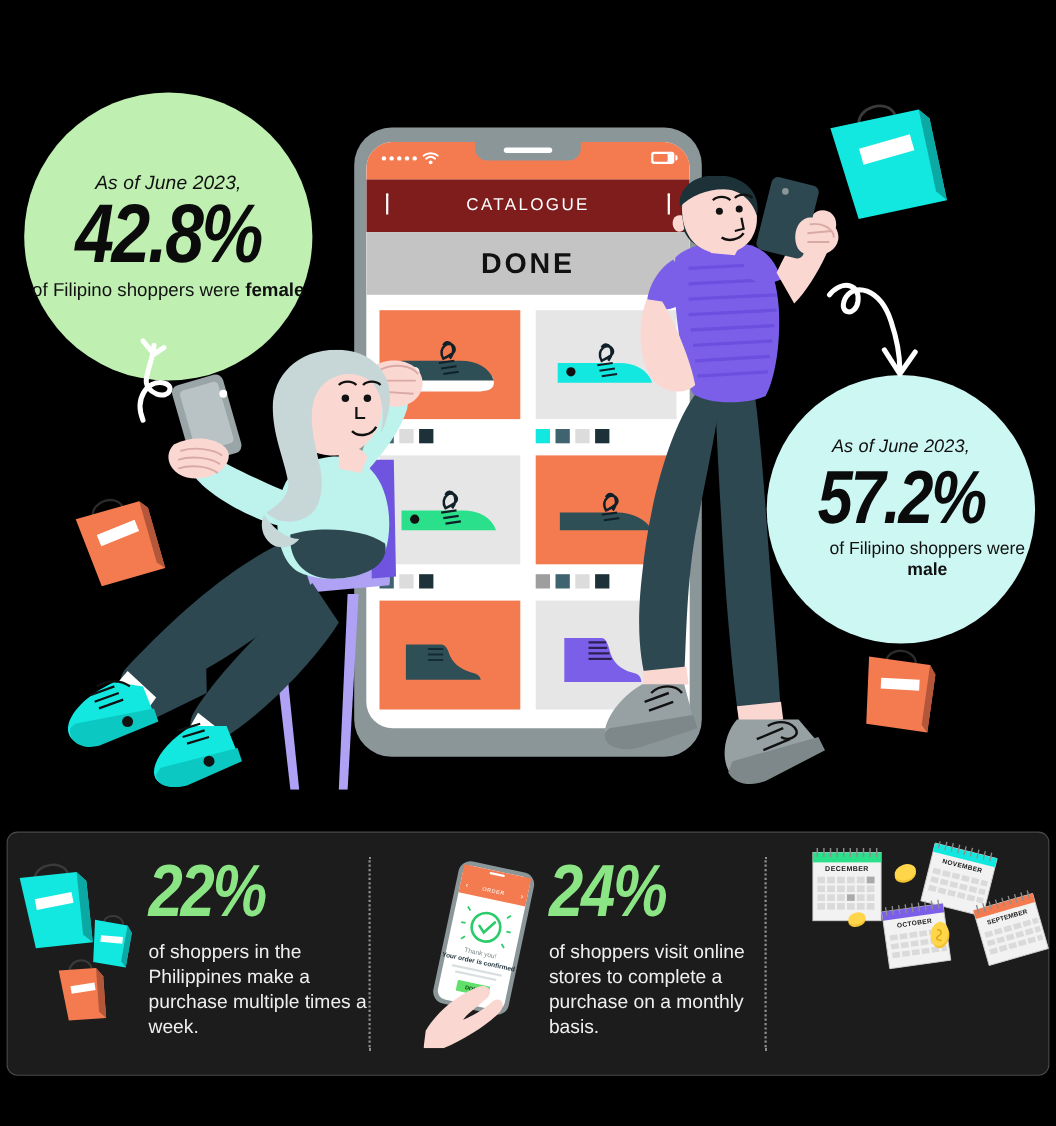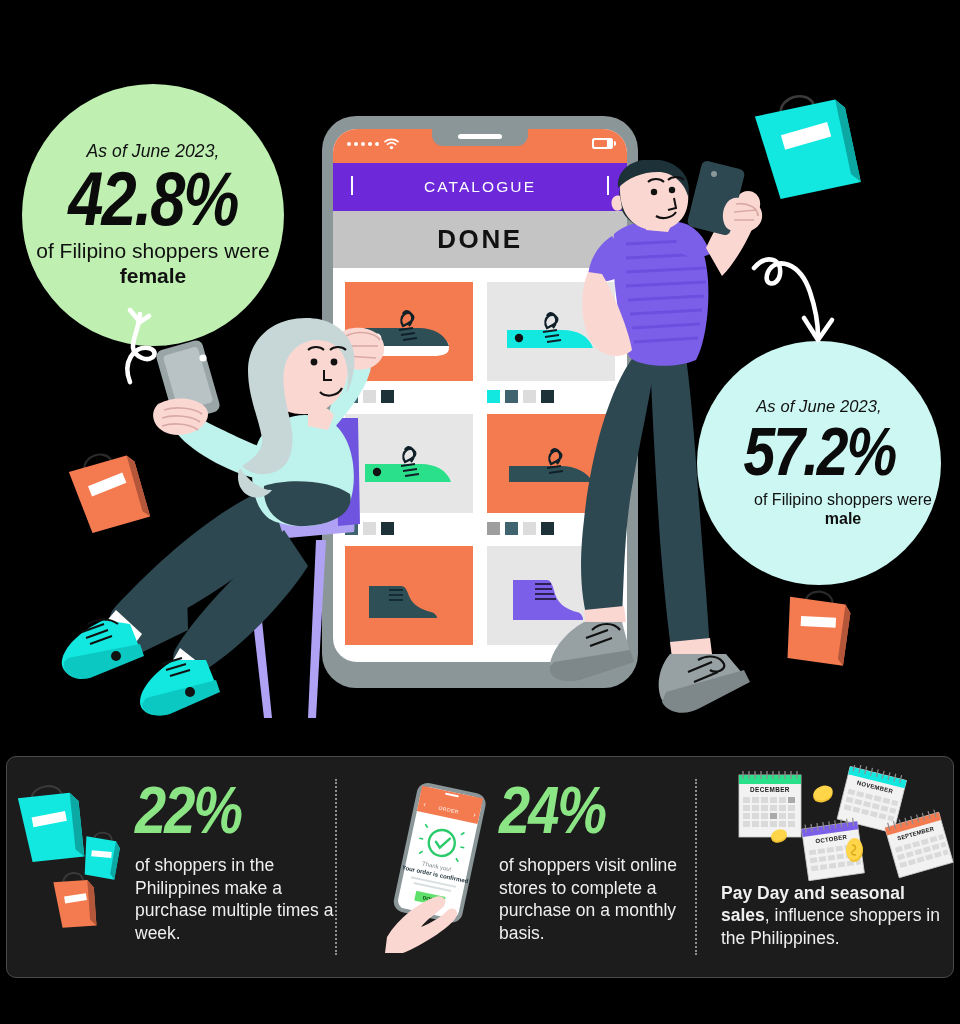--- a/index.html
+++ b/index.html
@@ -23,21 +23,21 @@
   .circ-top { font-size:17.5px; letter-spacing:.1px; line-height:1.2;font-style:italic; }
   #circle-male .circ-top { font-size:16.5px; }
   .circ-pct {
     font-family:"Liberation Sans", sans-serif;
     font-weight:bold; font-style:italic;
     font-size:62px; line-height:.96; letter-spacing:-2px;
     transform:scaleY(1.22) scaleX(1.02);
     margin:7px 0 11px; color:#0b0b0b;
   }
   #circle-male .circ-pct { font-size:56px; margin:8px 0 12px; }
-  .circ-bot { font-size:21px; line-height:1.18; }
+  .circ-bot { font-size:17px; line-height:1.18; }
   #circle-male .circ-bot { font-size:16px;padding-left:48px; }
   .circ-bot b { font-weight:bold; }
 
   
   .arrow-svg { position:absolute; overflow:visible; }
   #arrow-female { left:108px; top:306px; width:90px; height:90px; }
   #arrow-male { left:748px; top:252px; width:110px; height:95px; }
 
   
   #phone-mock {
@@ -69,21 +69,21 @@
     width:21px; height:11px; border-radius:2.5px; background:#fff;
     position:relative; display:flex; align-items:center;
   }
   #battery:after {
     content:""; position:absolute; right:-3px; top:3px;
     width:2.5px; height:5px; background:#fff; border-radius:0 2px 2px 0;
   }
   #battery i { display:block; width:13px; height:7px; margin-left:2px; background:#F47B50; border-radius:1px; }
 
   #phone-navbar {
-    height:48px; background:#6d28d9; color:#fff;
+    height:48px; background:#7f1d1d; color:#fff;
     display:flex; align-items:center; justify-content:space-between;
     padding:0 18px;
   }
   #phone-navbar .nav-title {
     font-size:15.5px; letter-spacing:2.1px; font-weight:normal;
   }
   .chev { width:14px; height:14px; border-top:2.6px solid #fff; border-right:2.6px solid #fff; }
   #nav-next .chev { transform:rotate(45deg); }
   #nav-prev .chev { transform:rotate(-135deg); }
 
@@ -619,20 +619,17 @@
         </g>
 
         <ellipse cx="98" cy="30" rx="10" ry="7" fill="#F2C330" transform="rotate(-20 98 30)"></ellipse>
         <ellipse cx="98" cy="28" rx="10" ry="7" fill="#FFD54A" transform="rotate(-20 98 28)"></ellipse>
         <ellipse cx="54" cy="72" rx="8" ry="5.5" fill="#F2C330" transform="rotate(-15 54 72)"></ellipse>
         <ellipse cx="54" cy="70" rx="8" ry="5.5" fill="#FFD54A" transform="rotate(-15 54 70)"></ellipse>
         <ellipse cx="130" cy="86" rx="8" ry="11" fill="#F2C330" transform="rotate(10 130 86)"></ellipse>
         <ellipse cx="129" cy="84" rx="8" ry="11" fill="#FFD54A" transform="rotate(10 129 84)"></ellipse>
         <path d="M127 80 C131 80 132 84 128 86 C125 88 127 90 131 90" stroke="#D9A815" stroke-width="1.4" fill="none"></path>
       </svg>
-      <div class="stat-text">
-        <div class="stat-desc"><b>Pay Day and seasonal sales</b><span>, influence shoppers in the Philippines.</span></div>
-      </div>
     </div>
 
   </div>
 
 </div>
 
 </body></html>

